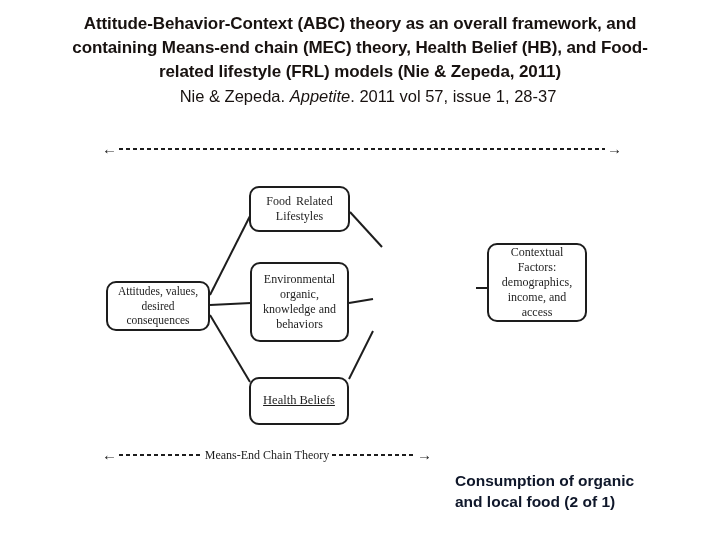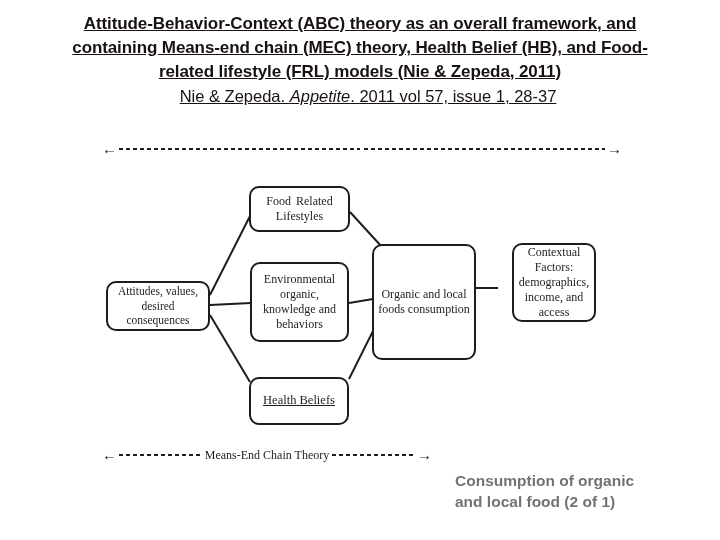--- a/index.html
+++ b/index.html
@@ -2,55 +2,55 @@
 <html><head>
 <meta charset="utf-8">
 <style>
   html,body { margin:0; padding:0; background:#fff; }
   .slide {
     position:relative; width:720px; height:540px; background:#ffffff;
     font-family:"Liberation Sans", sans-serif; overflow:hidden;
   }
 
   
-  .title-block { position:absolute; top:12px; left:0; width:720px; text-align:center; color:#181210;text-decoration:underline; }
+  .title-block { position:absolute; top:12px; left:0; width:720px; text-align:center; color:#181210; }
   .title-line  { font-size:17px; font-weight:bold; line-height:24px; letter-spacing:-0.1px; }
   .citation    { font-size:16.5px; font-weight:normal; line-height:24px;padding-left:16px; }
   .citation .journal { font-style:italic; }
 
   
   .figure { position:absolute; inset:0; color:#1e1e1e; filter:blur(0.3px); }
 
   .dbox {
     position:absolute; box-sizing:border-box; background:#fff;
     border:2px solid #1d1d1d; border-radius:10px;
     display:flex; align-items:center; justify-content:center;
     text-align:center; font-family:"Liberation Serif", serif;
     font-size:12px; line-height:1.25; padding:2px 4px; z-index:2;
   }
   #box-attitudes  { left:106px; top:281px; width:104px; height:50px; font-size:11.5px; padding:1px 2px; }
   #box-food       { left:249px; top:186px; width:101px; height:46px; word-spacing:2px; }
   #box-env        { left:250px; top:262px; width:99px;  height:80px; }
   #box-health     { left:249px; top:377px; width:100px; height:48px; font-size:12.5px;text-decoration:underline; }
   #box-organic    { left:372px; top:244px; width:104px; height:116px; }
-  #box-contextual { left:512px; top:243px; width:84px; height:79px; }
+  #box-contextual { left:487px; top:243px; width:100px; height:79px; }
 
   svg.connectors { position:absolute; left:0; top:0; z-index:1; }
 
   .span-line { position:absolute; display:flex; align-items:center; font-family:"Liberation Serif", serif; color:#1d1d1d; }
   .span-line .arr  { font-size:15px; line-height:1; }
   .span-line .dash { flex:1; height:1.6px; margin:0 2px;
                      background:repeating-linear-gradient(90deg,#1d1d1d 0 4px,transparent 4px 7px); }
   .span-line .lbl  { font-size:12px; white-space:nowrap; padding:0 1px; }
   #span-abc { left:102px; top:140px; width:520px; height:18px; }
   #span-mec { left:102px; top:446px; width:330px; height:18px; }
 
   
   .caption { position:absolute; left:455px; top:470px; width:215px;
-             color:#737373; font-weight:bold; font-size:15.5px; line-height:21px; }
+             color:#0f172a; font-weight:bold; font-size:15.5px; line-height:21px; }
 </style>
 </head>
 <body>
 
 <div class="slide">
 
   <div class="title-block">
     <div class="title-line">Attitude-Behavior-Context (ABC) theory as an overall framework, and</div>
     <div class="title-line">containing Means-end chain (MEC) theory, Health Belief (HB), and Food-</div>
     <div class="title-line">related lifestyle (FRL) models (Nie &amp; Zepeda, 2011)</div>
@@ -73,21 +73,20 @@
       <span class="arr">←</span>
       <span class="dash"></span>
       <span class="dash"></span>
       <span class="arr">→</span>
     </div>
 
     <div class="dbox" id="box-attitudes">Attitudes, values, desired consequences</div>
     <div class="dbox" id="box-food">Food Related Lifestyles</div>
     <div class="dbox" id="box-env">Environmental organic, knowledge and behaviors</div>
     <div class="dbox" id="box-health">Health Beliefs</div>
-    <div class="dbox" id="box-organic">Organic and local foods consumption</div>
     <div class="dbox" id="box-contextual">Contextual Factors: demographics, income, and access</div>
 
     <div class="span-line" id="span-mec">
       <span class="arr">←</span>
       <span class="dash"></span>
       <span class="lbl">Means-End Chain Theory</span>
       <span class="dash"></span>
       <span class="arr">→</span>
     </div>
 

